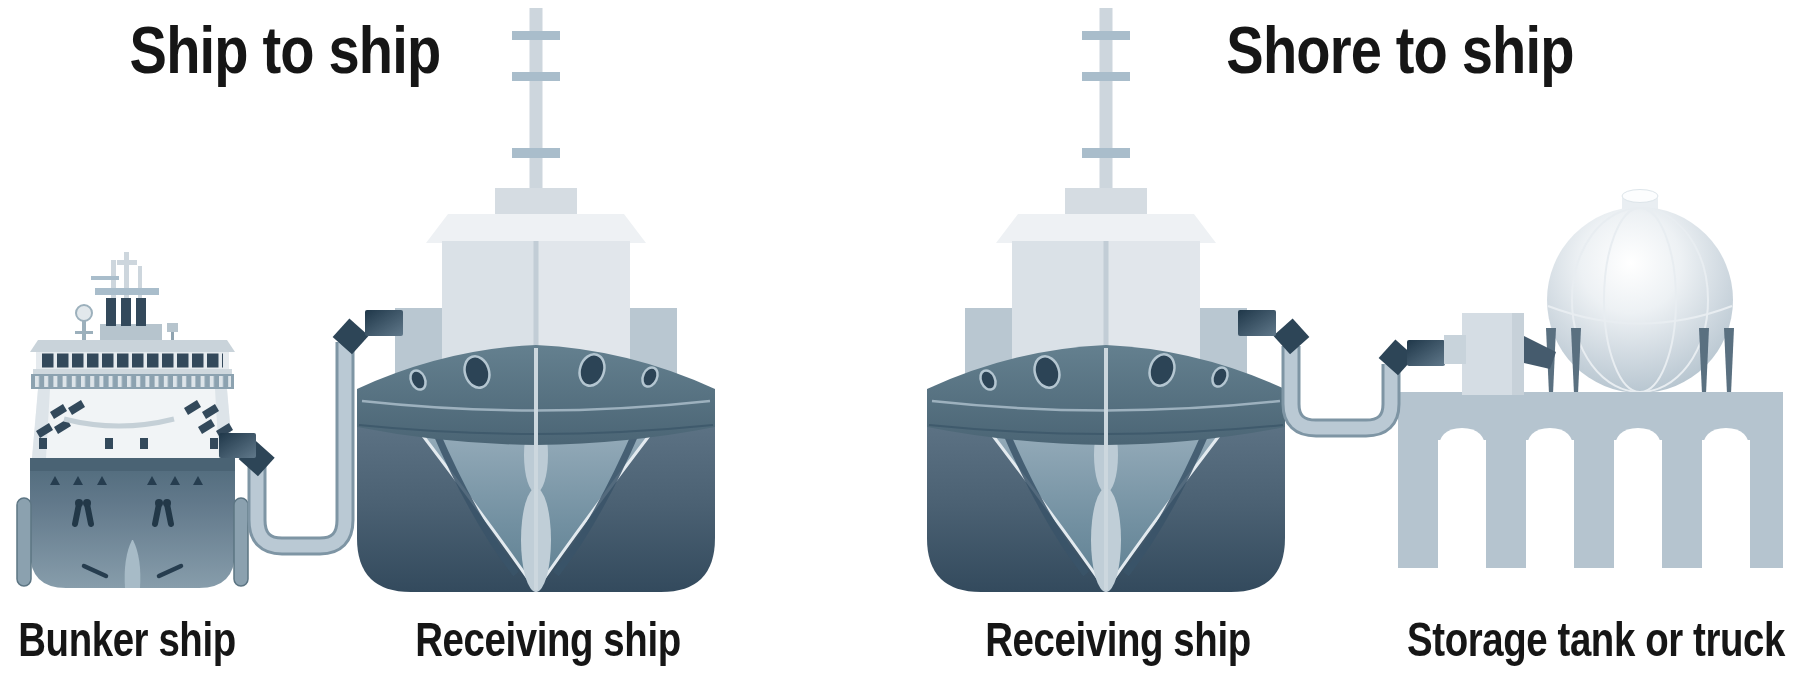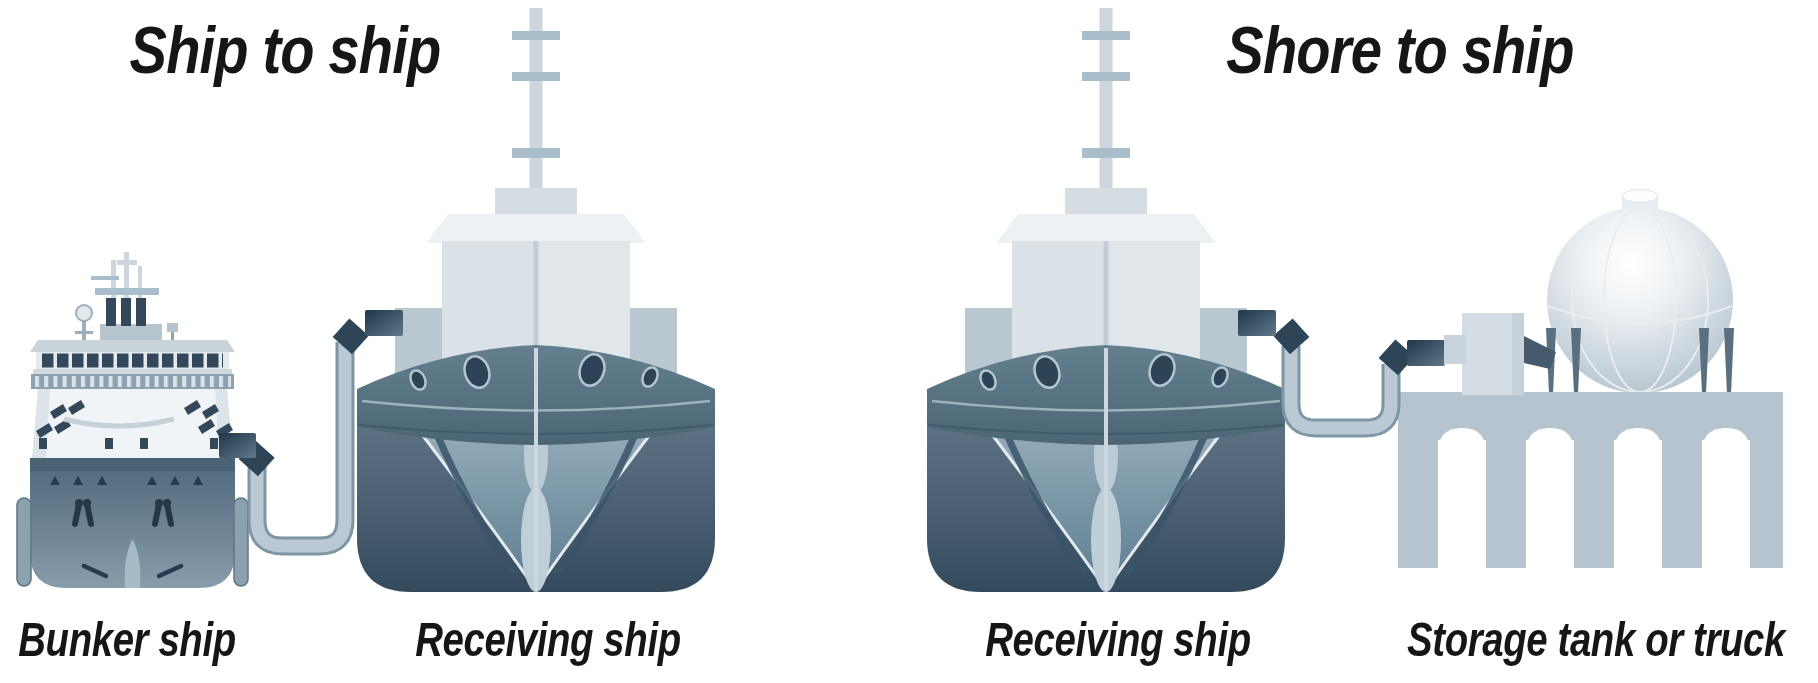--- a/index.html
+++ b/index.html
@@ -3,21 +3,21 @@
 <meta charset="utf-8">
 <style>
   :root{
     --text:#161616; --mast:#cdd6dd; --bar:#a9bdcb; --wing:#b9c7d1;
     --cabin:#dae1e7; --roof:#eef1f4; --pier:#b5c4cf; --box:#d5dde4;
     --tank-leg:#5a7080; --hose:#bac9d4; --hose-edge:#7e95a4;
     --window-dark:#33495b; --white-struct:#f1f4f6;
   }
   html,body{margin:0;padding:0;background:#fff;}
   .stage{position:relative;width:1818px;height:683px;background:#fff;overflow:hidden;
-         font-family:"Liberation Sans", sans-serif;font-style:italic;}
+         font-family:"Liberation Sans", sans-serif;}
   .stage svg{position:absolute;left:0;top:0;}
   .ttl,.lbl{position:absolute;width:500px;text-align:center;color:var(--text);
             font-weight:bold;white-space:nowrap;}
   .ttl{top:12px;font-size:66px;letter-spacing:-1px;transform:scaleX(.85);}
   .lbl{top:612px;font-size:48px;letter-spacing:-.5px;transform:scaleX(.8);}
   .t1{left:35px;} .t2{left:1150px;}
   .l1{left:-123px;} .l2{left:298px;} .l3{left:868px;} .l4{left:1346px;}
   .mast{fill:var(--mast)} .bar{fill:var(--bar)} .wing{fill:var(--wing)}
   .cabin{fill:var(--cabin)} .roofc{fill:var(--roof)} .pier{fill:var(--pier)}
   .boxf{fill:var(--box)} .tleg{fill:var(--tank-leg)} .dark{fill:var(--window-dark)}

